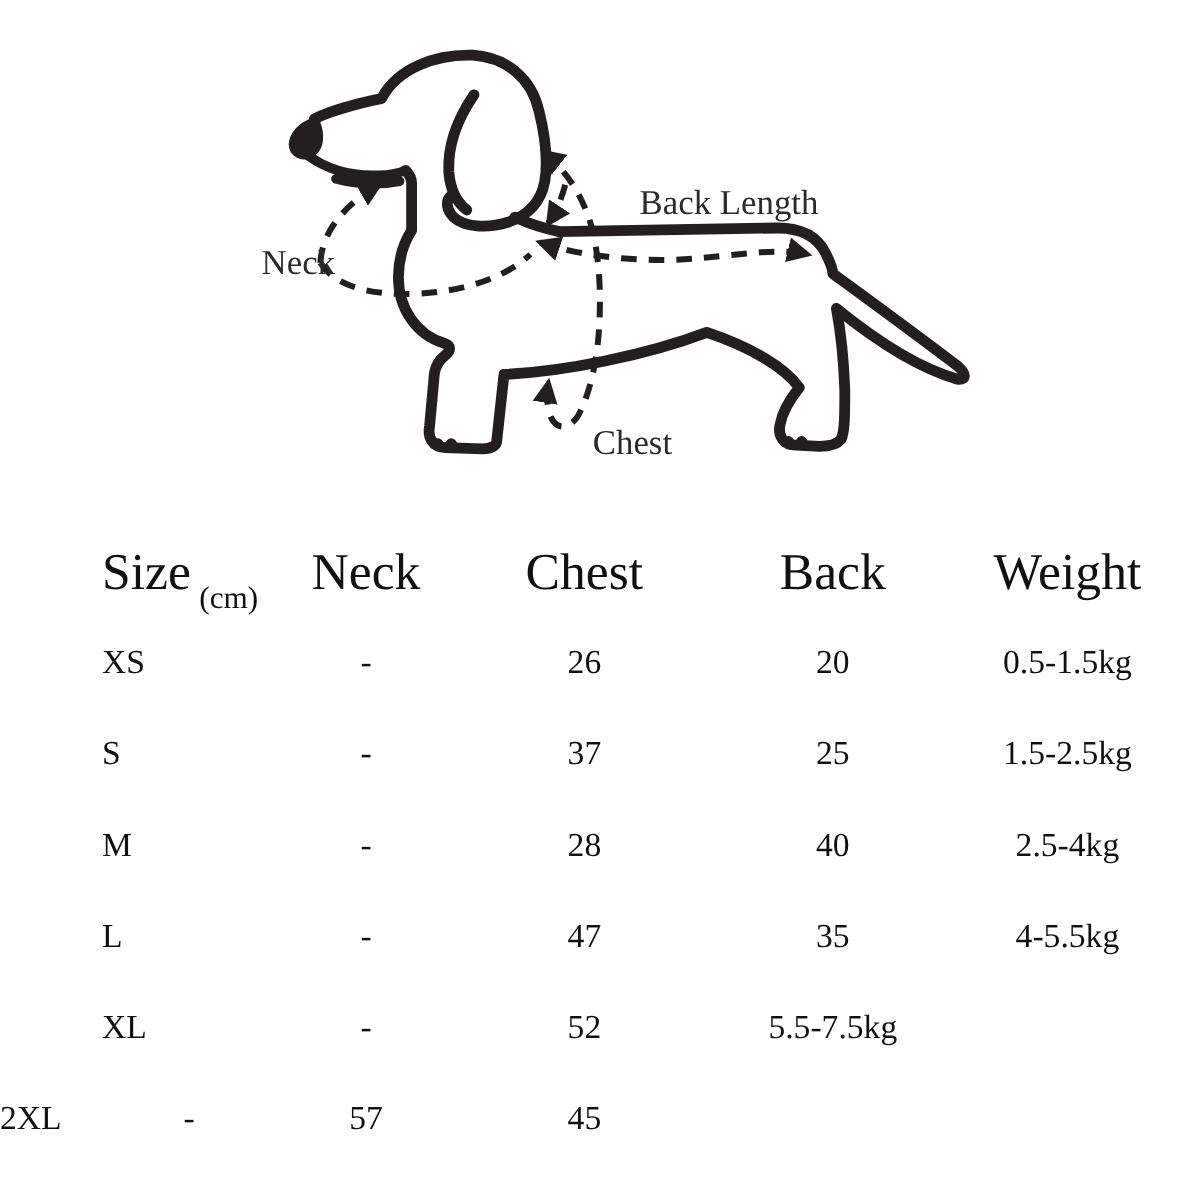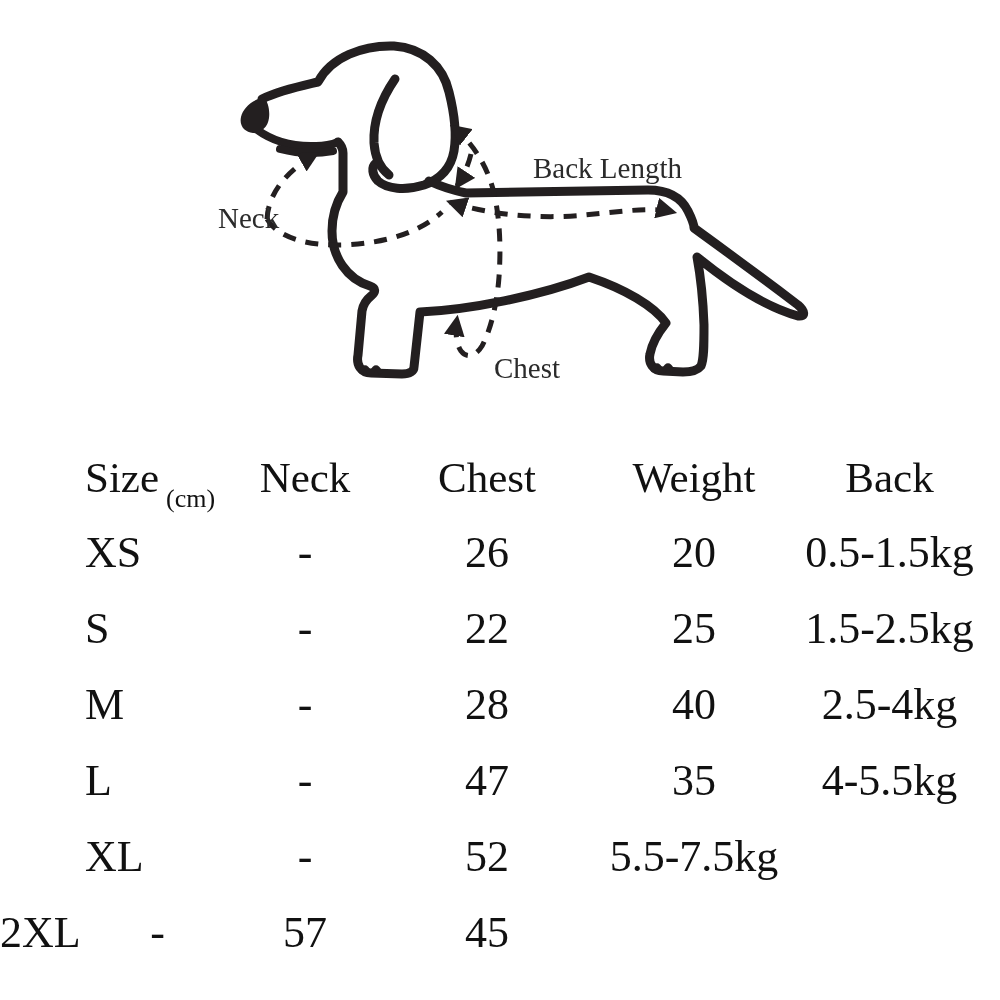--- a/index.html
+++ b/index.html
@@ -7,21 +7,21 @@
     position:relative;width:1000px;height:1000px;background:#fff;overflow:hidden;
     font-family:"Liberation Serif",serif;color:#111;
   }
   .dog-svg{position:absolute;top:0;left:0;}
   .size-table{
     position:absolute;top:439px;left:0;width:804px;
     display:grid;
     grid-template-columns:85px 145px 150px 214px 200px 191px;
     grid-auto-rows:76px;
   }
-  .cell{display:flex;align-items:center;font-size:44px;white-space:nowrap;line-height:1;}
+  .cell{display:flex;align-items:center;font-size:28px;white-space:nowrap;line-height:1;}
   .spacer{}
   .col-size{justify-content:flex-start;}
   .col-neck,.col-chest,.col-back,.col-weight{justify-content:center;}
   .th{font-size:43px;}
   .unit{font-size:26px;margin-left:7px;align-self:flex-end;padding-bottom:3px;}
 </style>
 </head>
 <body>
 
 <div class="canvas">
@@ -114,34 +114,34 @@
 
   <div class="size-table">
 
     <div class="cell spacer"></div>
     <div class="cell col-size th">
       <span>Size</span>
       <span class="unit">(cm)</span>
     </div>
     <div class="cell col-neck th">Neck</div>
     <div class="cell col-chest th">Chest</div>
+    <div class="cell col-back th">Back</div>
     <div class="cell col-weight th">Weight</div>
-    <div class="cell col-back th">Back</div>
 
     <div class="cell spacer"></div>
     <div class="cell col-size">XS</div>
     <div class="cell col-neck">-</div>
     <div class="cell col-chest">26</div>
     <div class="cell col-back">20</div>
     <div class="cell col-weight">0.5-1.5kg</div>
 
     <div class="cell spacer"></div>
     <div class="cell col-size">S</div>
     <div class="cell col-neck">-</div>
-    <div class="cell col-chest">22</div>
+    <div class="cell col-chest">37</div>
     <div class="cell col-back">25</div>
     <div class="cell col-weight">1.5-2.5kg</div>
 
     <div class="cell spacer"></div>
     <div class="cell col-size">M</div>
     <div class="cell col-neck">-</div>
     <div class="cell col-chest">28</div>
     <div class="cell col-back">40</div>
     <div class="cell col-weight">2.5-4kg</div>
 

